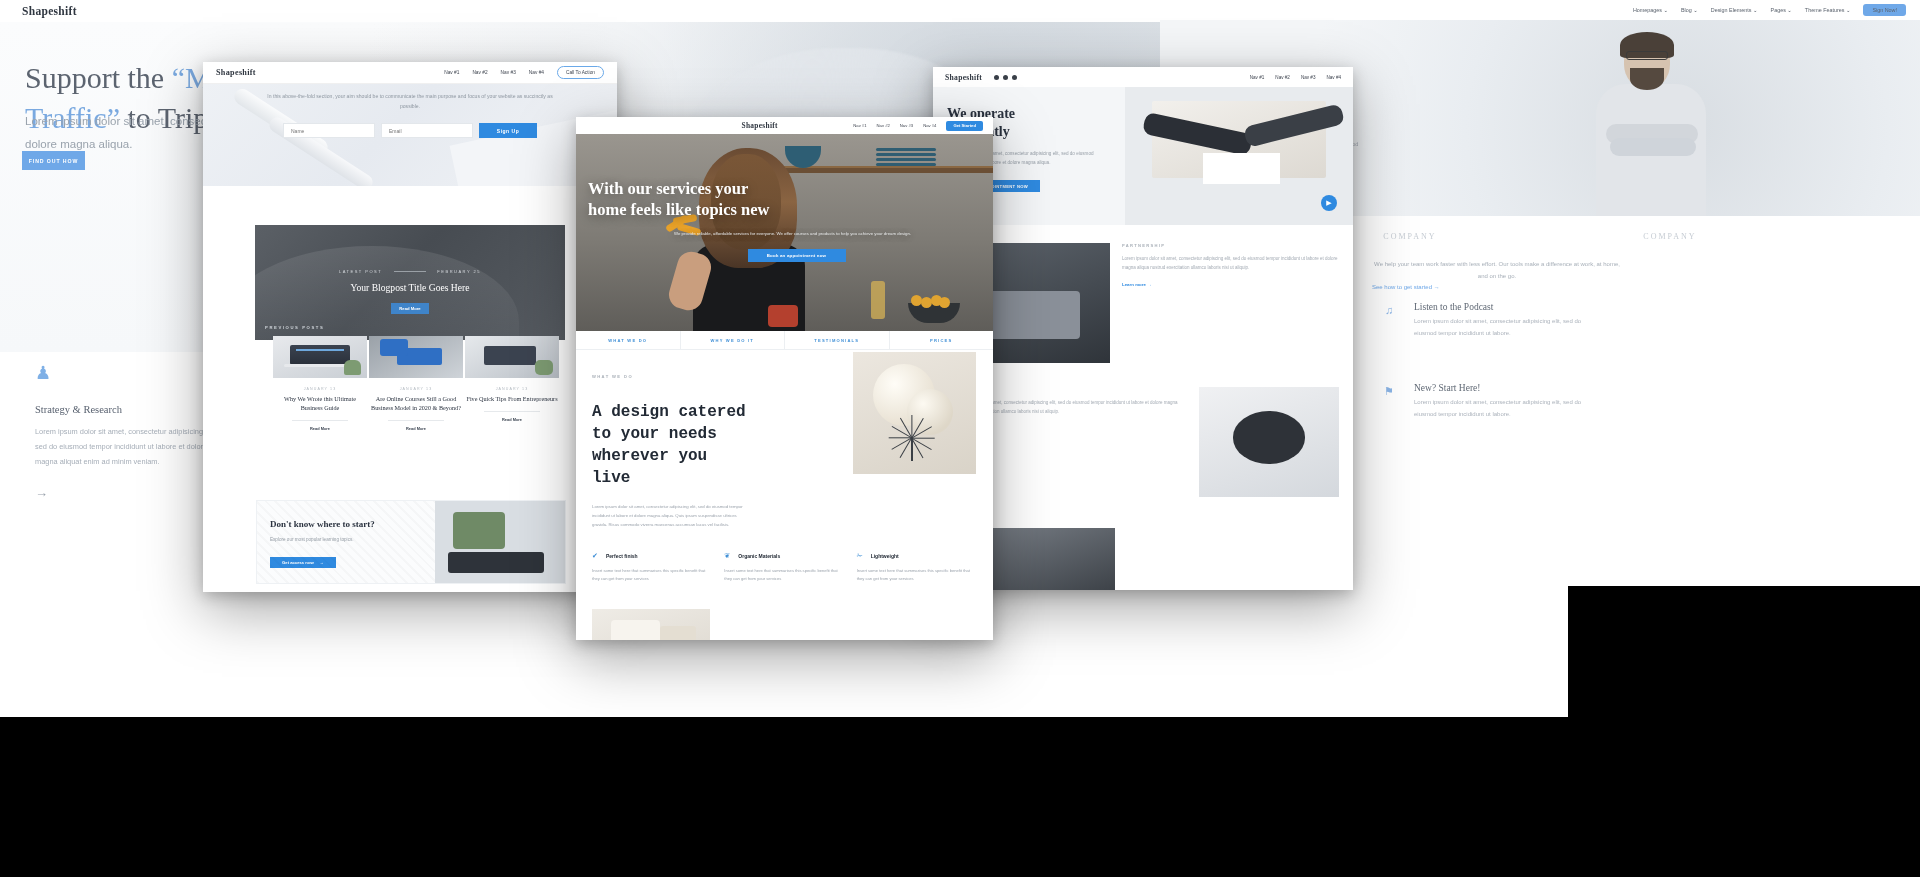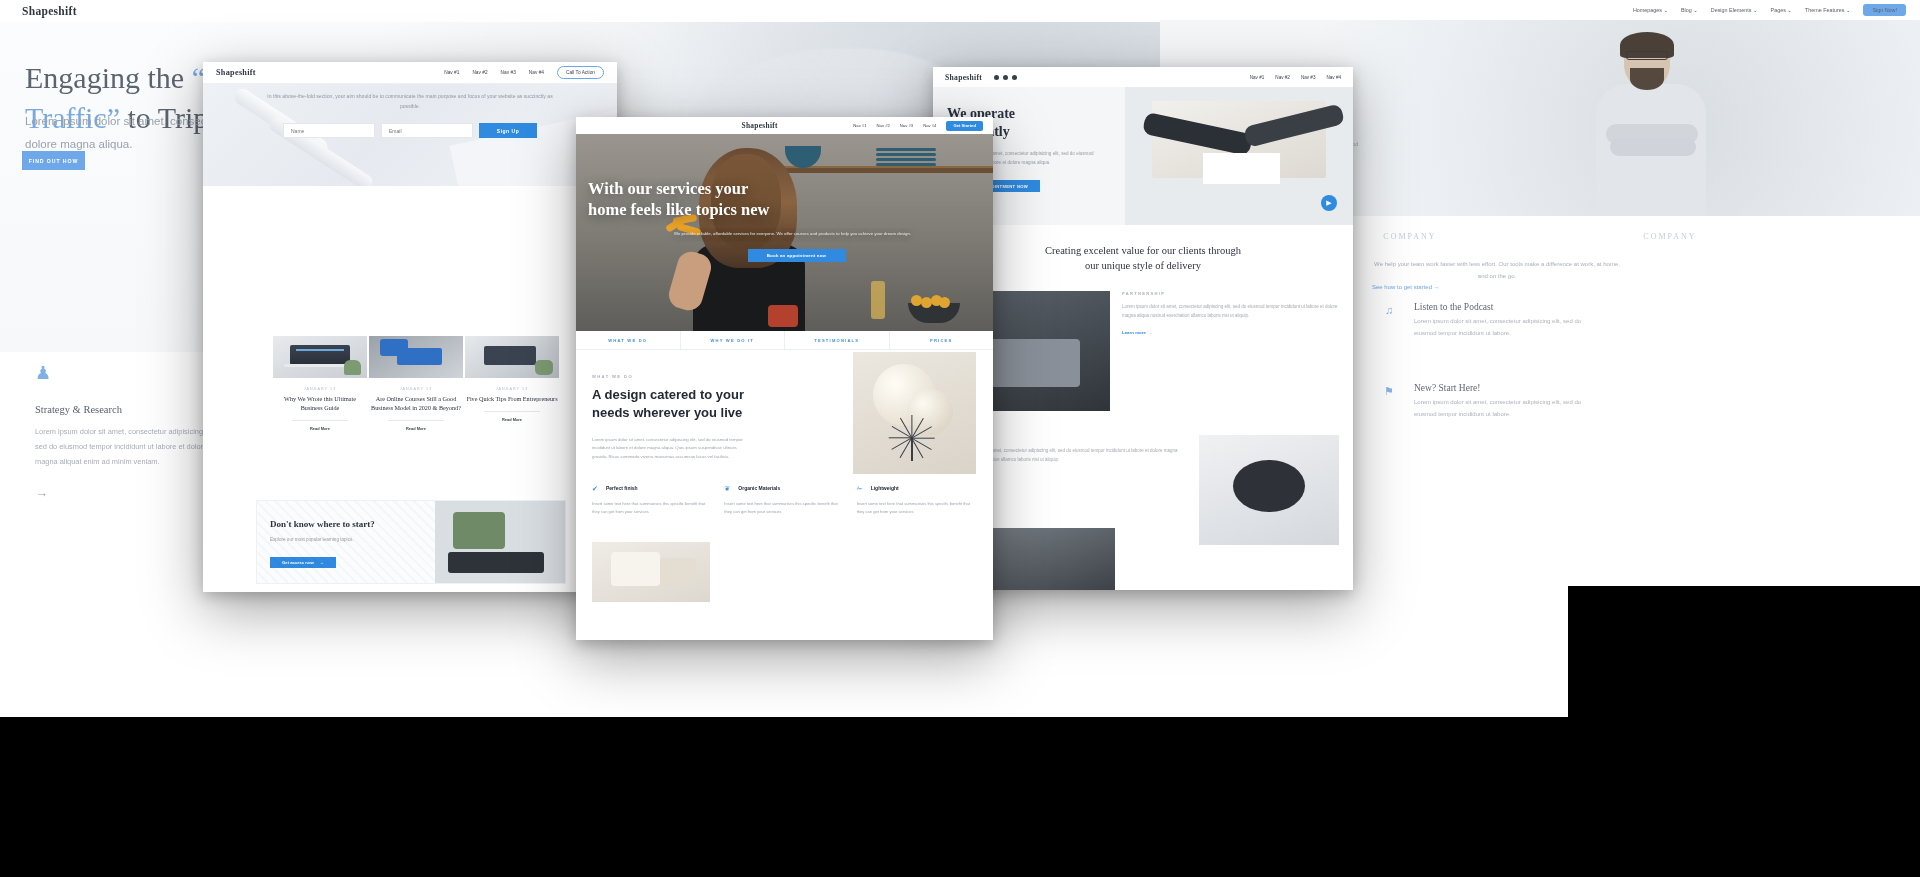--- a/index.html
+++ b/index.html
@@ -270,21 +270,21 @@
   #p3 .herotxt .hb { margin:11px auto 0; width:98px; height:13px; background:#2f8ae0; color:#fff;
                      font-size:4.4px; font-weight:700; display:flex; align-items:center; justify-content:center; letter-spacing:.2px; }
   #p3 .tabs { display:flex; width:100%; height:19px; border-bottom:1px solid #eceff2; }
   #p3 .tabs div { flex:1; display:flex; align-items:center; justify-content:center;
                   font-size:4.1px; letter-spacing:1.2px; color:#3f8fd6; font-weight:700;
                   border-right:1px solid #eceff2; }
   #p3 .tabs div:last-child{ border-right:0; }
   #p3 .sec1 { position:relative; margin-top:24px; display:flex; padding:0 16px; }
   #p3 .sec1 .l { width:160px; }
   #p3 .sec1 .ey { font-size:4.1px; letter-spacing:1.4px; color:#a9b0b8; font-weight:700; }
-  #p3 .sec1 h2 { font-family:Liberation Sans, sans-serif; font-size:13px; line-height:1.38; color:#222a35; margin-top:7px; }
+  #p3 .sec1 h2 { font-family:Liberation Mono, monospace; font-size:16px; line-height:1.38; color:#222a35; margin-top:22px; }
   #p3 .sec1 p { font-size:4.3px; line-height:2.0; color:#9aa2ab; margin-top:14px; }
   #p3 .sec1 .r { position:absolute; right:17px; top:-22px; width:123px; height:122px;
                  background:linear-gradient(160deg,#ece7df,#d9d3c8); overflow:hidden; }
   #p3 .lamp{ position:absolute; left:16%; top:10%; width:62px; height:62px; border-radius:50%;
              background:radial-gradient(circle at 35% 32%, #fffdf7, #e9e2d4 70%); }
   #p3 .lamp2{ position:absolute; left:44%; top:30%; width:46px; height:46px; border-radius:50%;
              background:radial-gradient(circle at 35% 32%, #fdfaf2, #ded7c8 72%); }
   #p3 .burst{ position:absolute; left:28%; bottom:10%; width:48px; height:48px; }
   #p3 .burst i{ position:absolute; left:50%; top:50%; width:1.4px; height:23px; background:#3a3f45; transform-origin:50% 0; }
   #p3 .feats { display:flex; padding:0 16px; margin-top:22px; gap:12px; }
@@ -324,21 +324,21 @@
         <span>Nav #2</span>
         <span><b style="font-weight:400">Nav #3</b> <i style="font-style:normal">⌄</i></span>
         <span>Nav #4</span>
         <span class="cta-pill">Call To Action</span>
       </div>
     </div>
 
     <div class="hero1"></div>
 
     <div class="h1">
-      <span>Engaging the </span><span class="accent">“Minimalist</span><br>
+      <span>Support the </span><span class="accent">“Minimalist</span><br>
       <span class="accent">Traffic”</span><span> to Triple Your Traffic</span>
     </div>
     <div class="sub1">Lorem ipsum dolor sit amet, consectetur adipisicing elit, sed do eiusmod tempor incididunt ut labore et dolore magna aliqua.</div>
     <div class="btn1">FIND OUT HOW</div>
 
     <div class="eyebrow1">WHY WORK WITH US</div>
     <div class="h2">
       <span>Over 200+ Successful Projects</span><br>
       <span>and Still Counting</span>
     </div>
@@ -449,20 +449,31 @@
       <div class="pen2"></div>
       <div class="paper"></div>
       <div class="sub">In this above-the-fold section, your aim should be to communicate the main purpose and focus of your website as succinctly as possible.</div>
       <div class="form">
         <input type="text" placeholder="Name" style="">
         <input type="text" placeholder="Email" style="">
         <button>Sign Up</button>
       </div>
     </div>
 
+    <div class="blogbox">
+      <div class="swoosh"></div>
+      <div class="bmeta">
+        <span>LATEST POST</span>
+        <span class="dash"></span>
+        <span>FEBRUARY 25</span>
+      </div>
+      <div class="btitle">Your Blogpost Title Goes Here</div>
+      <div class="bbtn">Read More</div>
+      <div class="prev">PREVIOUS POSTS</div>
+    </div>
 
     <div class="cards">
       <div class="card">
         <div class="img photo">
           <div class="desk2"></div>
             <div class="lap"></div>
             <div class="screenline"></div>
             <div class="lapb"></div>
             <div class="plant"></div>
         </div>
@@ -536,24 +547,20 @@
       </div>
       <div class="hr">
         <div class="desk"></div>
         <div class="armA"></div>
         <div class="armB"></div>
         <div class="notepad"></div>
         <div class="playbtn">▶</div>
       </div>
     </div>
 
-    <div class="tagline">
-      <span>Creating excelent value for our clients through</span><br>
-      <span>our unique style of delivery</span>
-    </div>
 
     <div class="row">
       <div class="ph" style="width:165px;height:120px;margin-left:12px">
         <div style="position:absolute;inset:0;background:linear-gradient(160deg,#5e656d,#2f343a)"></div>
         <div style="position:absolute;left:18%;top:40%;width:64%;height:40%;background:#8a9099;border-radius:4px"></div>
       </div>
       <div class="txtblk" style="flex:1">
         <div class="ey">PARTNERSHIP</div>
         <p>Lorem ipsum dolor sit amet, consectetur adipiscing elit, sed do eiusmod tempor incididunt ut labore et dolore magna aliqua nostrud exercitation ullamco laboris nisi ut aliquip.</p>
         <div class="lm">Learn more →</div>

